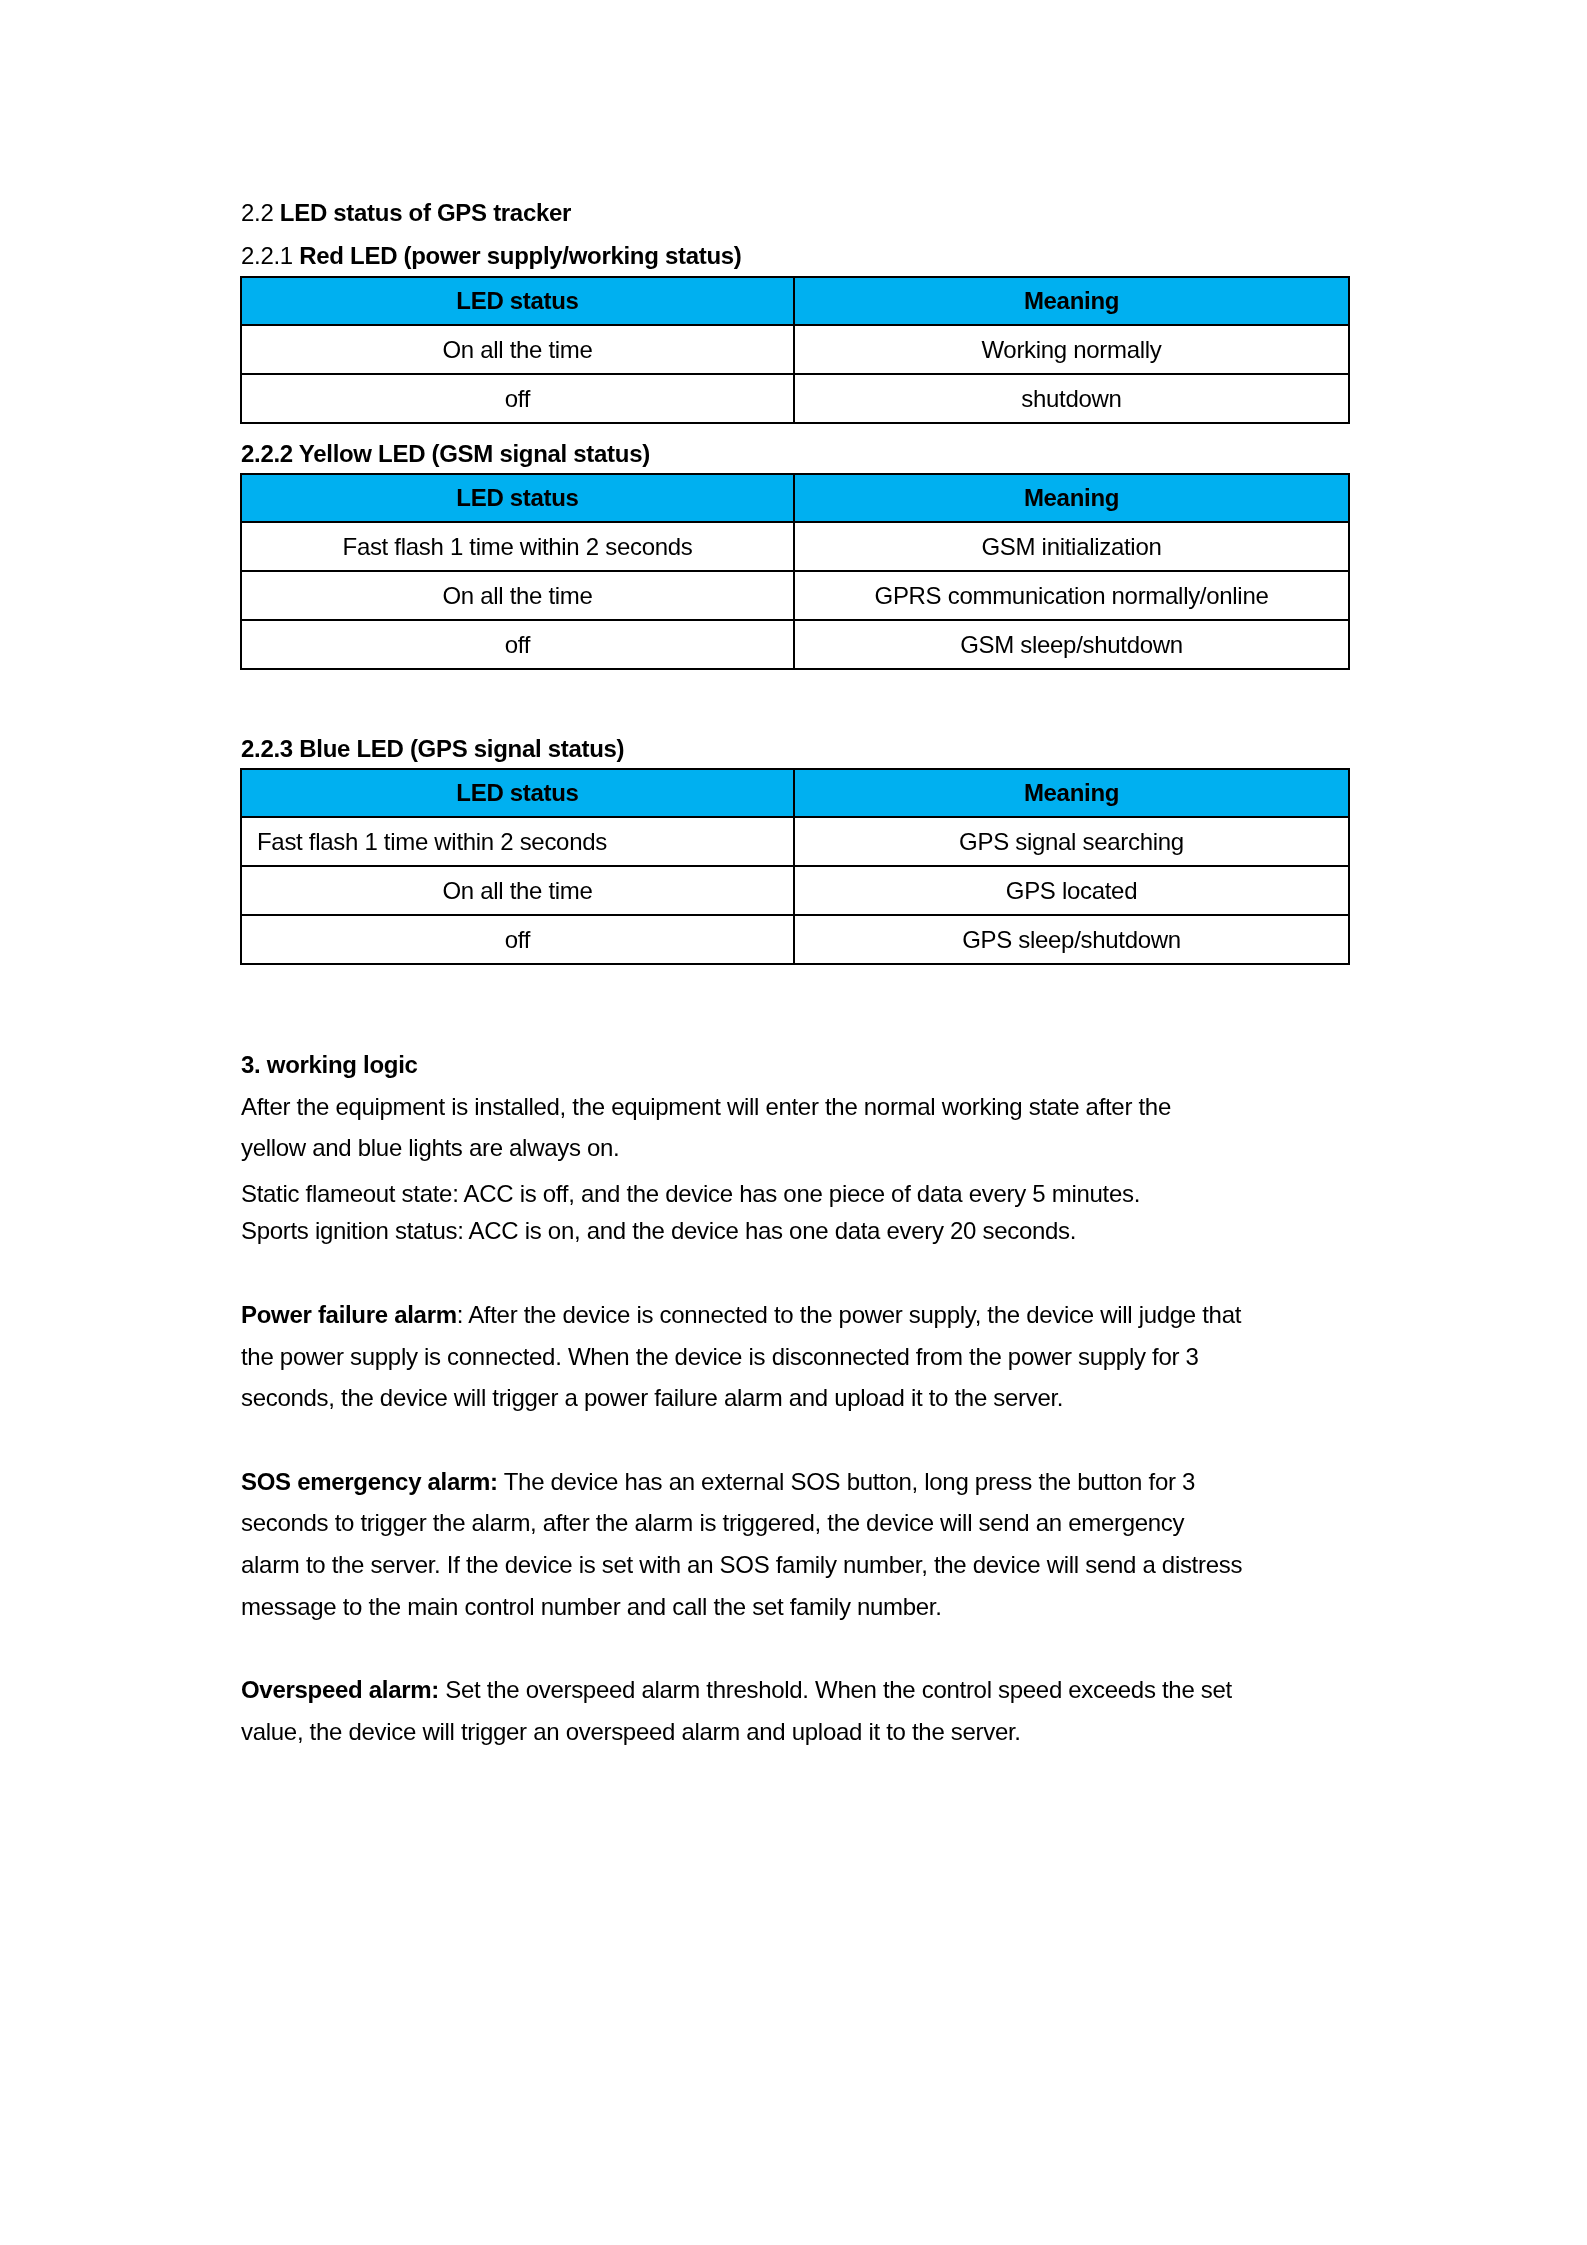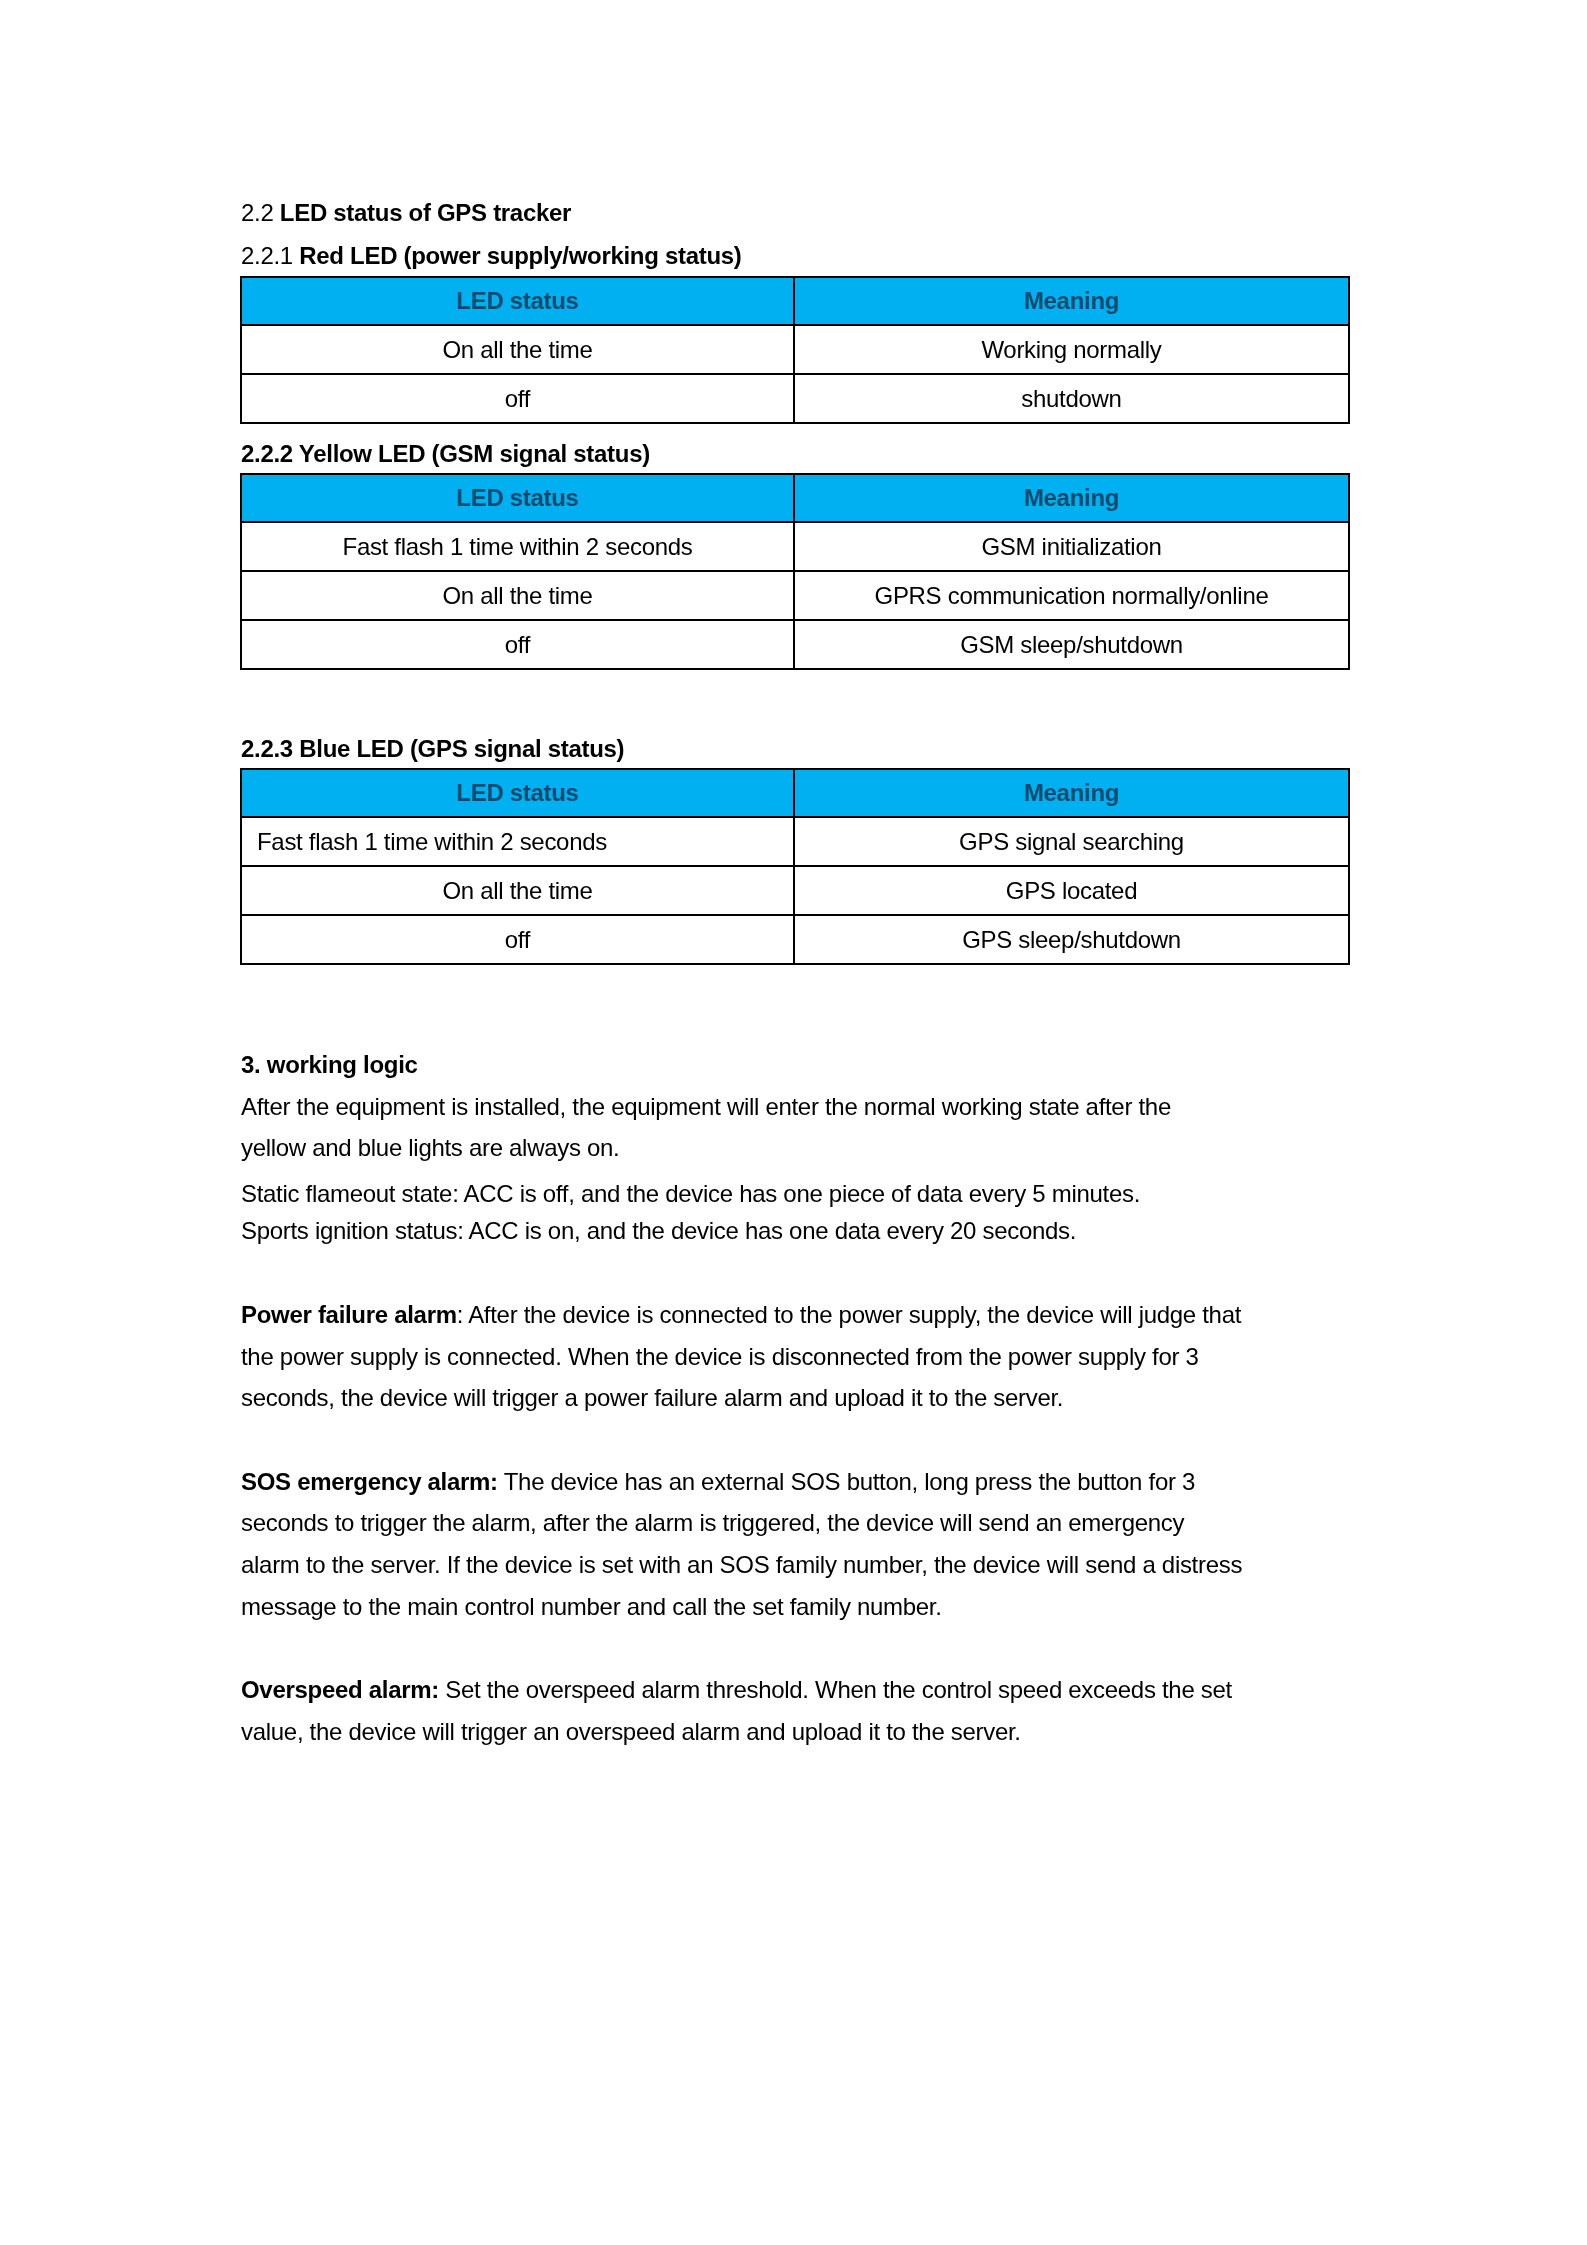--- a/index.html
+++ b/index.html
@@ -17,21 +17,21 @@
   table.led {
     position: absolute; left: 240px; width: 1108px;
     border-collapse: collapse; table-layout: fixed;
     font-size: 24px; letter-spacing: -0.3px;
   }
   table.led th, table.led td {
     border: 2px solid #000; text-align: center; vertical-align: middle;
     padding: 0 8px; white-space: nowrap; overflow: hidden;
   }
   table.led th {
-    background: #00B0F0; color: #0c4a6e; font-weight: bold; height: 46px;
+    background: #00B0F0; color: #000000; font-weight: bold; height: 46px;
   }
   table.led td { height: 47px; }
   table.led td.left { text-align: left; padding-left: 15px; }
   table.led col.c1 { width: 553px; }
   table.led col.c2 { width: 555px; }
 </style>
 </head>
 <body>
 
 <div class="page">

